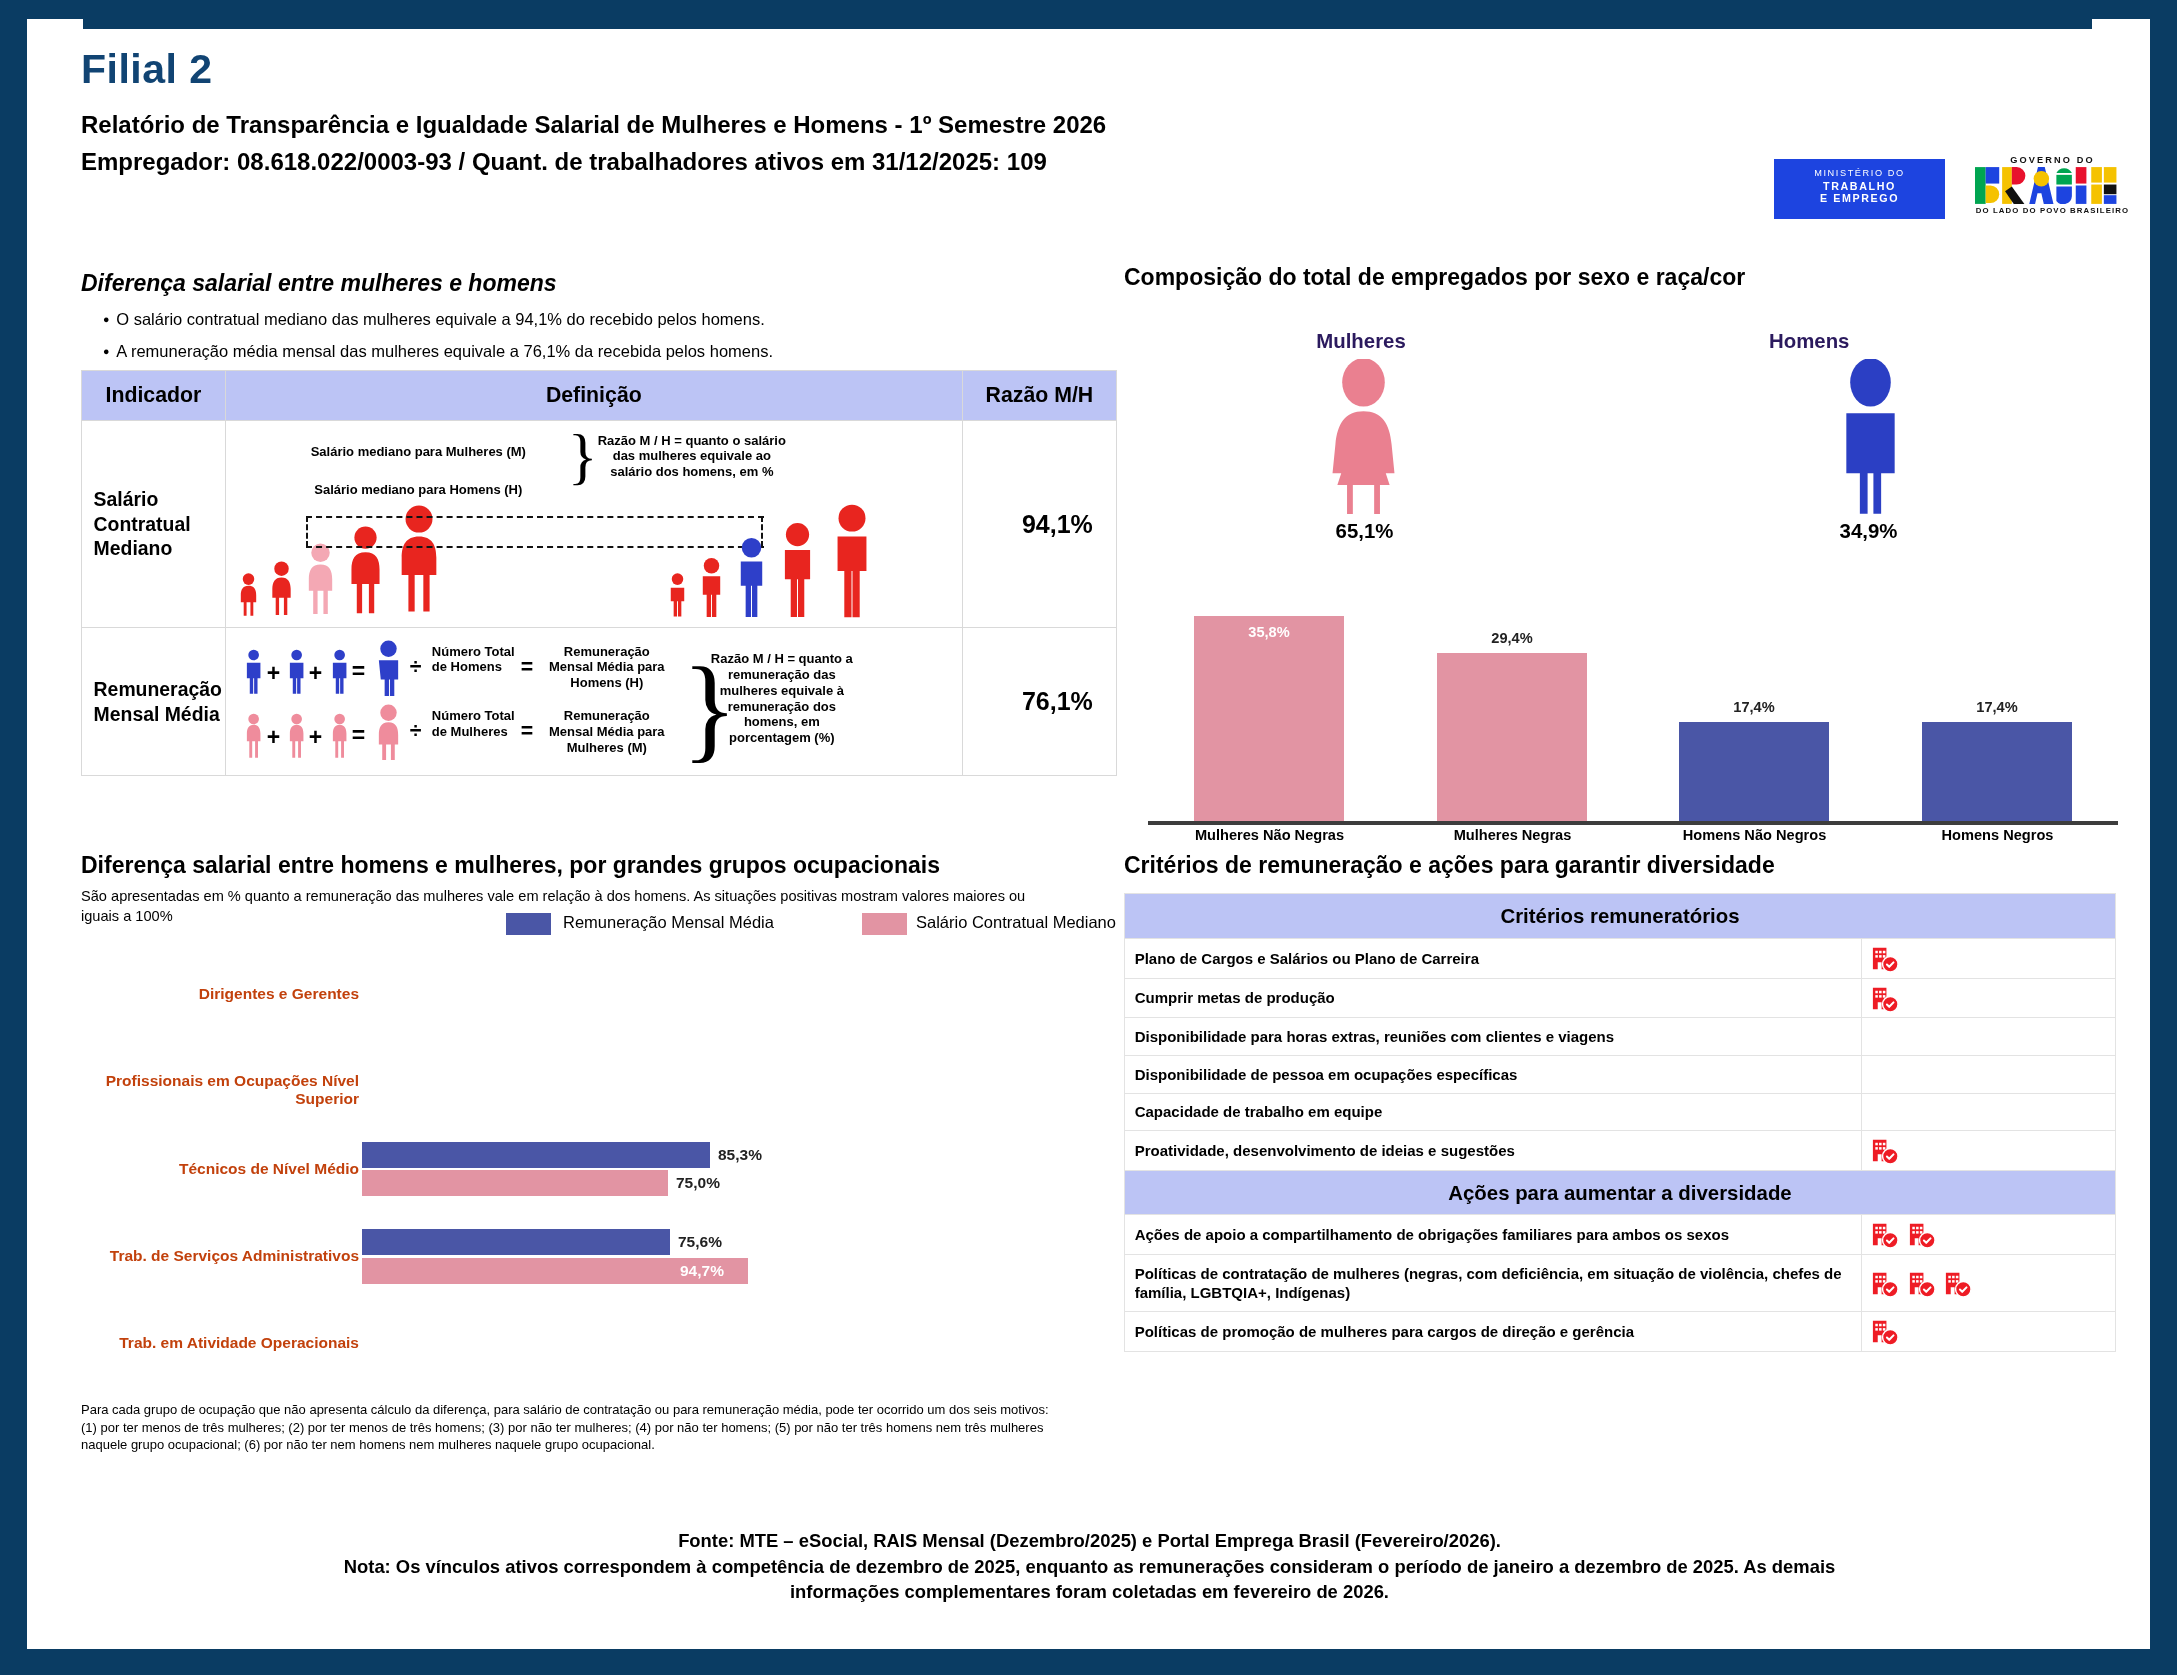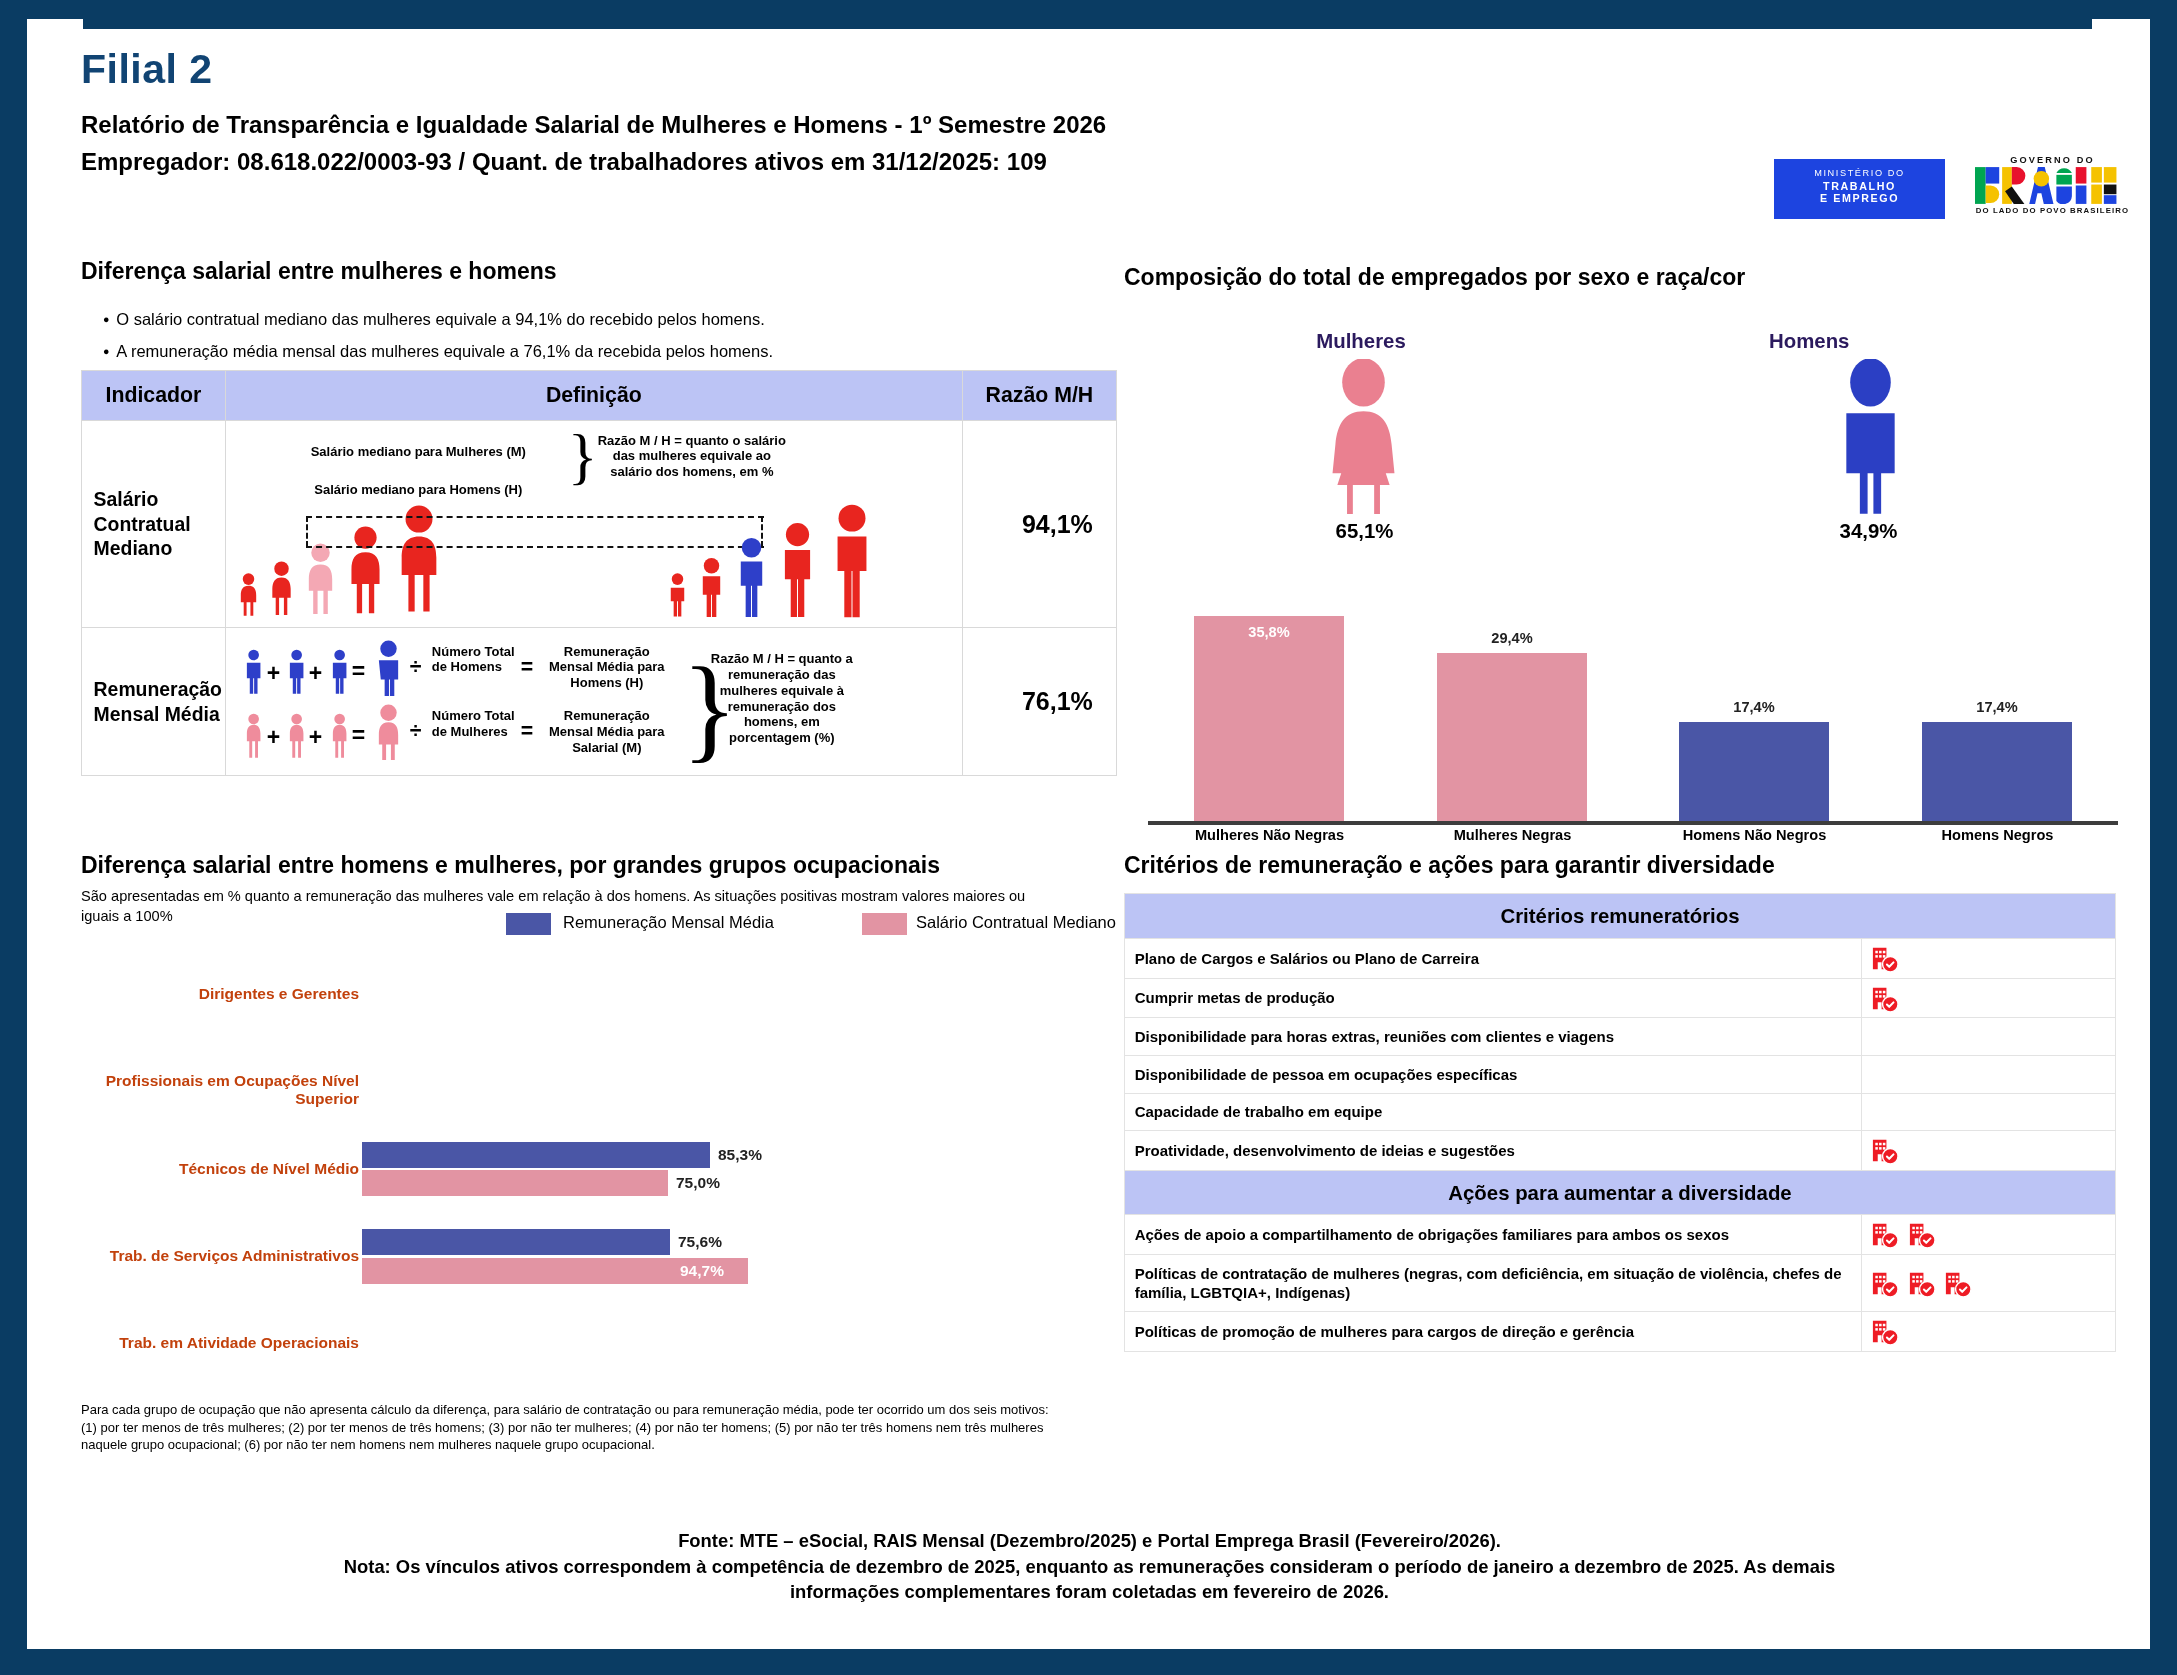--- a/index.html
+++ b/index.html
@@ -162,21 +162,21 @@
         <rect x="120" y="0" width="11" height="16" fill="#f5c200"></rect>
         <rect x="120" y="18" width="11" height="20" fill="#f5c200"></rect>
         <rect x="133" y="0" width="13" height="16" fill="#f5c200"></rect>
         <rect x="133" y="18" width="13" height="10" fill="#111"></rect>
         <rect x="133" y="29" width="13" height="9" fill="#1d44e0"></rect>
       </svg>
     </div>
     <div class="gbot">DO LADO DO POVO BRASILEIRO</div>
   </div>
 
-  <div class="h-sec" style="left:54px; top:239px;">Diferença salarial entre mulheres e homens</div>
+  <div class="h-sec" style="left:54px; top:251px;font-style:italic;">Diferença salarial entre mulheres e homens</div>
   <div class="bullet" style="left:76px; top:291px;">O salário contratual mediano das mulheres equivale a 94,1% do recebido pelos homens.</div>
   <div class="bullet" style="left:76px; top:323px;">A remuneração média mensal das mulheres equivale a 76,1% da recebida pelos homens.</div>
 
   <table class="ind-table">
     <tbody>
         <tr>
       <th class="c-ind">Indicador</th>
       <th class="c-def">Definição</th>
       <th class="c-raz">Razão M/H</th>
     </tr>
@@ -331,21 +331,21 @@
             <div class="defs" style="left:126px; top:93px; font-size:23px;">=</div>
             <div class="fig" style="left:147px;top:76px;">
               <svg width="31" height="56" viewBox="0 0 32 58">
                     <circle cx="16" cy="9" r="8.5" fill="#ef8c9c"></circle>
                     <path d="M16 19 c-8 0 -10 6 -10 13 l0 10 h3.5 l0 16 h4 l0 -16 h5 l0 16 h4 l0 -16 h3.5 l0 -10 c0 -7 -2 -13 -10 -13z" fill="#ef8c9c"></path>
                   </svg>
             </div>
             <div class="defs" style="left:184px; top:91px; font-size:21.3px;">÷</div>
             <div class="defs" style="left:206px; top:80px; width:83px;">Número Total de Mulheres</div>
             <div class="defs" style="left:295px; top:91px; font-size:21.3px;">=</div>
-            <div class="defs" style="left:318px; top:80px; width:126px; text-align:center;">Remuneração Mensal Média para Salarial (M)</div>
+            <div class="defs" style="left:318px; top:80px; width:126px; text-align:center;">Remuneração Mensal Média para Mulheres (M)</div>
           </div>
           <div class="brace" style="left:456px; top:13.6px; font-size:116px;">}</div>
           <div class="defs" style="left:483px; top:23px; width:146px; text-align:center;">Razão M / H = quanto a remuneração das mulheres equivale à remuneração dos homens, em porcentagem (%)</div>
         </div>
       </td>
       <td class="c-raz">76,1%</td>
     </tr>
   </tbody>
     </table>
 

